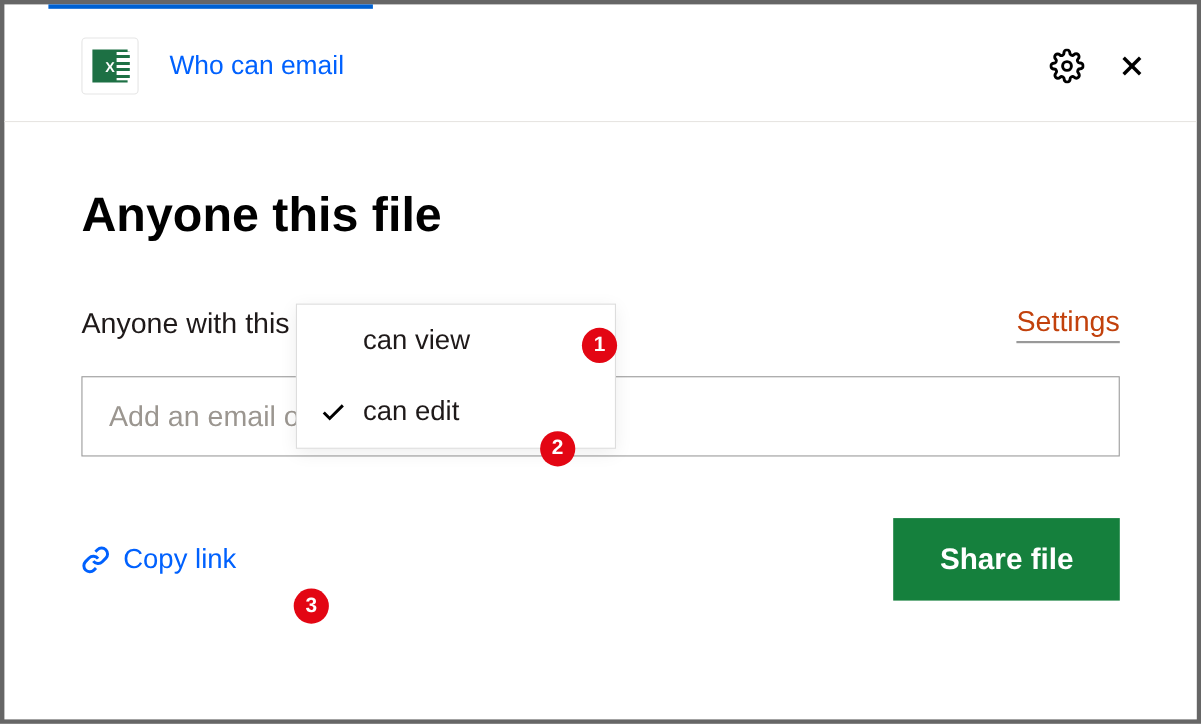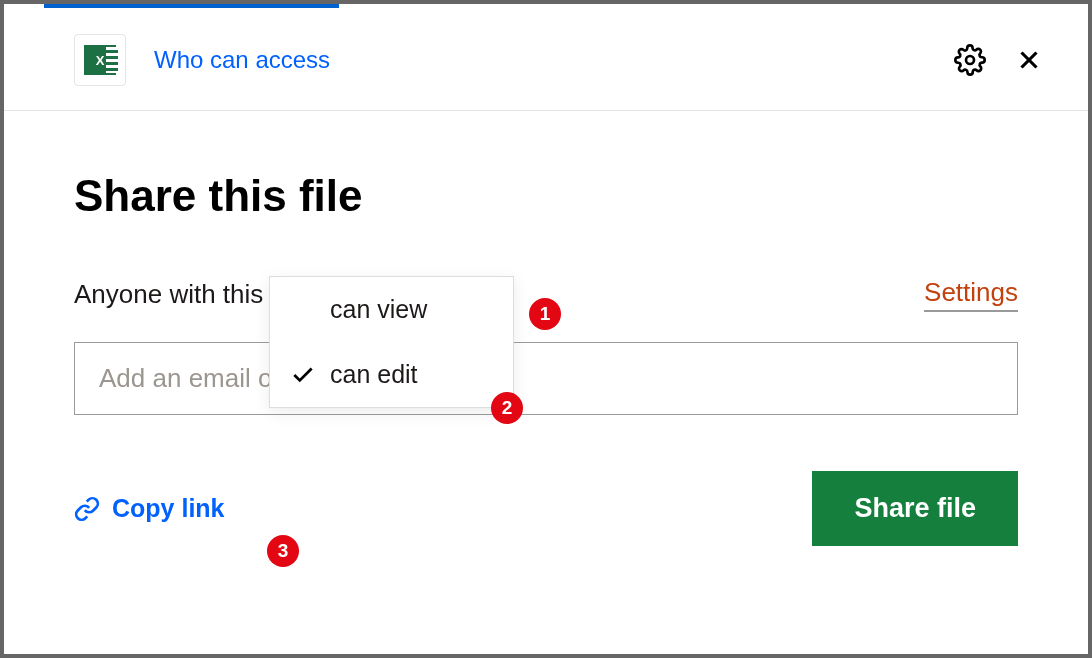--- a/index.html
+++ b/index.html
@@ -148,37 +148,37 @@
       align-items: center;
       justify-content: space-between;
       margin-top: 56px;
     }
     .copy-link {
       display: flex;
       align-items: center;
       gap: 12px;
       color: #0061fe;
       font-size: 25px;
-      font-weight: 700;
+      font-weight: 400;
       cursor: pointer;
     }
     .share-btn {
       background: #15803d;
       color: #fff;
       font-size: 27px;
       font-weight: 600;
       border: none;
       padding: 22px 42px;
       cursor: pointer;
     }
     .dropdown {
       position: absolute;
       top: 165px;
       left: 265px;
-      width: 245px;
+      width: 291px;
       background: #fff;
       border: 1px solid #ddd;
       box-shadow: 0 4px 16px rgba(0,0,0,0.08);
       z-index: 10;
     }
     .dropdown-item {
       display: flex;
       align-items: center;
       padding: 18px 20px;
       font-size: 25px;
@@ -226,40 +226,40 @@
 <body>
 
 <div class="modal">
   <div class="top-blue-bar"></div>
 
   <div class="header">
     <div class="file-icon">
       <div class="file-icon-inner">X</div>
     </div>
     <div>
-      <a class="who-access">Who can access</a>
+      <a class="who-access">Who can email</a>
     </div>
     <div class="header-actions">
       <div class="icon-btn">
         <svg width="32" height="32" viewBox="0 0 24 24" fill="none" stroke="#000" stroke-width="2">
           <circle cx="12" cy="12" r="3"></circle>
           <path d="M19.4 15a1.65 1.65 0 0 0 .33 1.82l.06.06a2 2 0 1 1-2.83 2.83l-.06-.06a1.65 1.65 0 0 0-1.82-.33 1.65 1.65 0 0 0-1 1.51V21a2 2 0 1 1-4 0v-.09a1.65 1.65 0 0 0-1-1.51 1.65 1.65 0 0 0-1.82.33l-.06.06a2 2 0 1 1-2.83-2.83l.06-.06a1.65 1.65 0 0 0 .33-1.82 1.65 1.65 0 0 0-1.51-1H3a2 2 0 1 1 0-4h.09a1.65 1.65 0 0 0 1.51-1 1.65 1.65 0 0 0-.33-1.82l-.06-.06a2 2 0 1 1 2.83-2.83l.06.06a1.65 1.65 0 0 0 1.82.33h0a1.65 1.65 0 0 0 1-1.51V3a2 2 0 1 1 4 0v.09a1.65 1.65 0 0 0 1 1.51h0a1.65 1.65 0 0 0 1.82-.33l.06-.06a2 2 0 1 1 2.83 2.83l-.06.06a1.65 1.65 0 0 0-.33 1.82v0a1.65 1.65 0 0 0 1.51 1H21a2 2 0 1 1 0 4h-.09a1.65 1.65 0 0 0-1.51 1z"></path>
         </svg>
       </div>
       <div class="icon-btn">
         <svg width="30" height="30" viewBox="0 0 24 24" fill="none" stroke="#000" stroke-width="2.5">
           <line x1="18" y1="6" x2="6" y2="18"></line>
           <line x1="6" y1="6" x2="18" y2="18"></line>
         </svg>
       </div>
     </div>
   </div>
 
   <div class="body">
-    <div class="main-title">Share this file</div>
+    <div class="main-title">Anyone this file</div>
 
     <div class="link-row">
       <div class="link-label">
         <span>Anyone with this link:</span>
         <span class="permission-select">
           <span>can edit</span>
           <svg width="20" height="20" viewBox="0 0 24 24" fill="none" stroke="#000" stroke-width="3">
             <polyline points="6 9 12 15 18 9"></polyline>
           </svg>
         </span>

